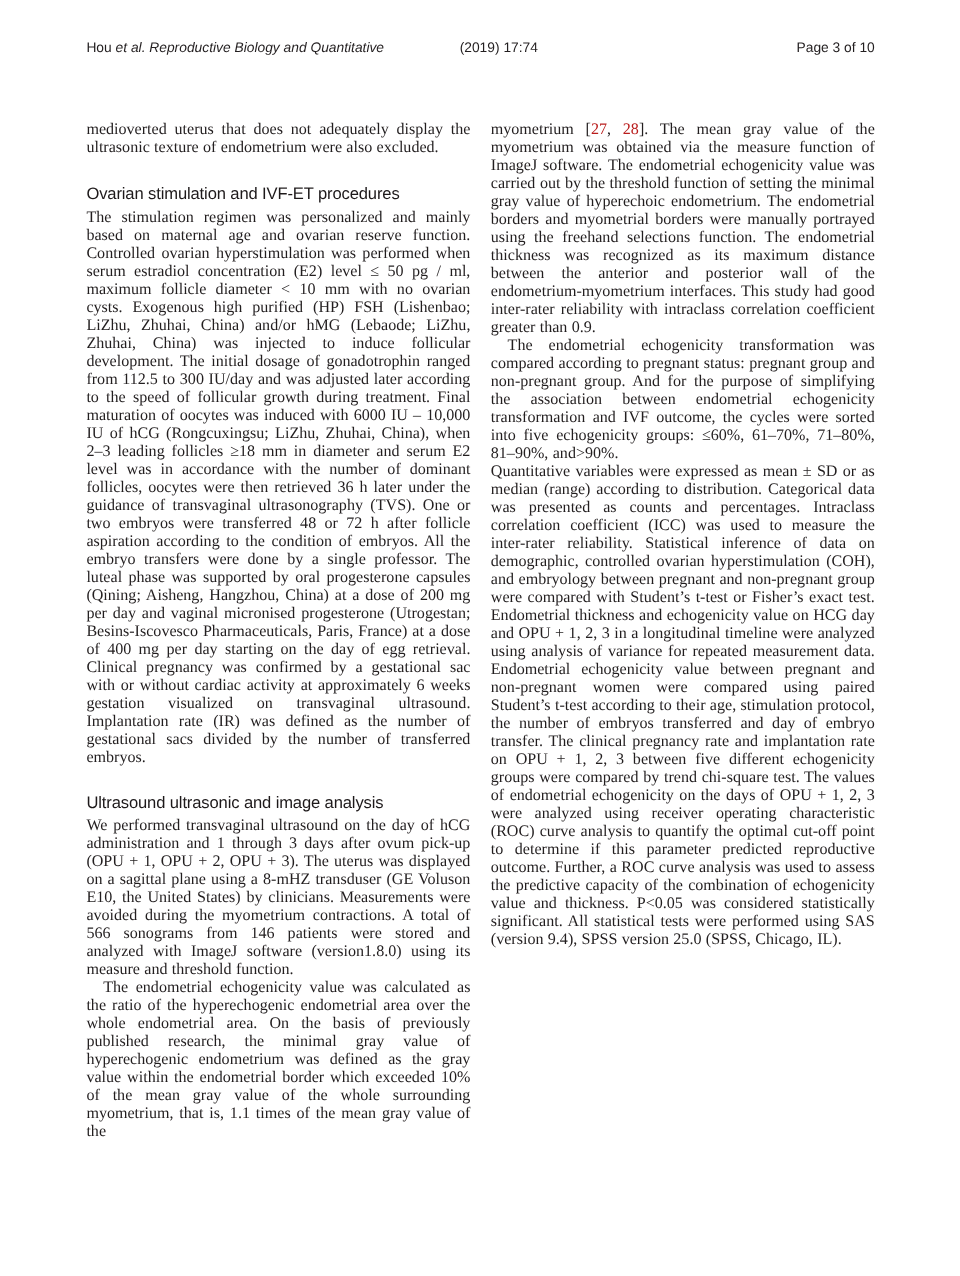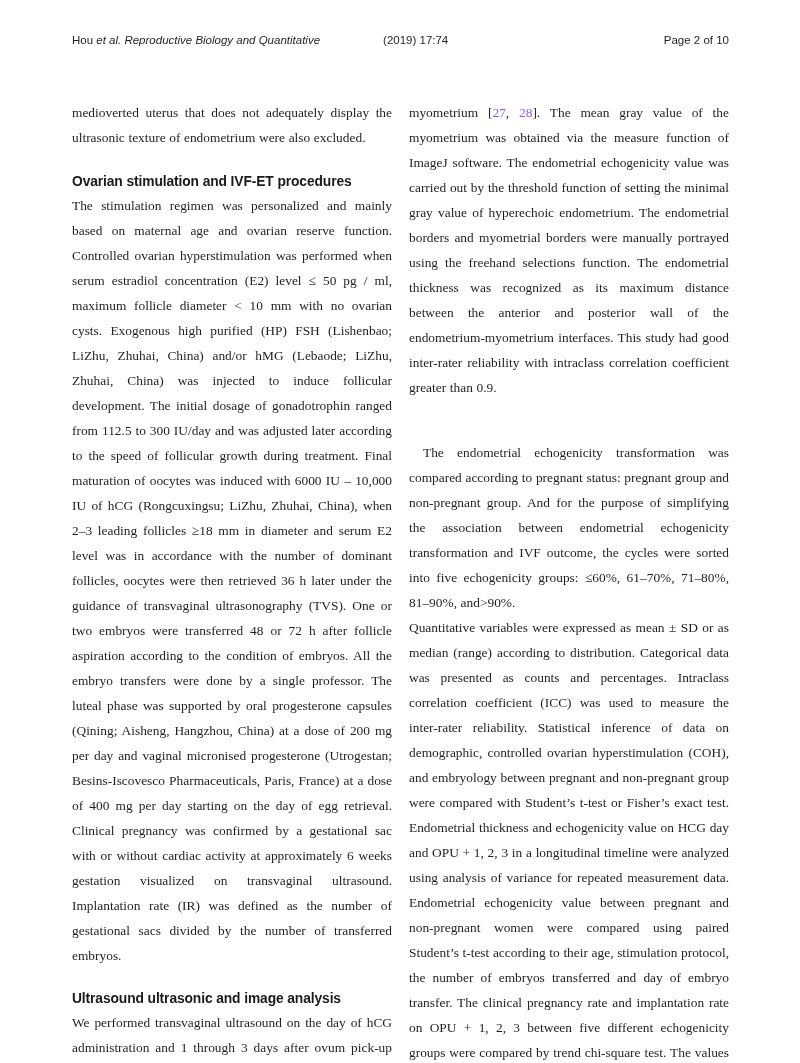--- a/index.html
+++ b/index.html
@@ -34,52 +34,52 @@
   .header-left .citation { margin-left: 24px; font-style: normal; padding-left: 39px; }
   .columns {
     display: flex;
     gap: 17px;
     margin-top: 54px;
   }
   .col { width: 320px; }
   p.body-p {
     margin: 0;
     font-size: 13.4px;
-    line-height: 25px;
+    line-height: 15px;
     text-align: justify;
     hyphens: auto;
     -webkit-hyphens: auto;
     word-spacing: 0.02em;
   }
-  p.indent { text-indent: 14px; margin-top: 40px; }
+  p.indent { text-indent: 14px; }
   h2.sec {
     font-family: "Liberation Sans", sans-serif;
     font-size: 13.8px;
-    font-weight: 700;
+    font-weight: 400;
     color: #1d191a;
     margin: 23px 0 4px 0;
     letter-spacing: -0.1px;
   }
   h2.sec.first { margin-top: 24px; }
   .ref {
-    color: #8b5cf6;
+    color: #b91c1c;
     text-decoration: none;
     cursor: pointer;
   }
 </style>
 </head>
 <body>
 
 <div class="page">
 
   <div class="running-header">
     <div class="header-left">
       <span>Hou </span><span class="it">et al. Reproductive Biology and Quantitative</span><span class="citation">(2019) 17:74</span>
     </div>
-    <div class="header-right">Page 2 of 10</div>
+    <div class="header-right">Page 3 of 10</div>
   </div>
 
   <div class="columns">
 
     <div class="col">
       <p class="body-p">medioverted uterus that does not adequately display the ultrasonic texture of endometrium were also excluded.</p>
 
       <h2 class="sec first">Ovarian stimulation and IVF-ET procedures</h2>
       <p class="body-p">The stimulation regimen was personalized and mainly based on maternal age and ovarian reserve function. Controlled ovarian hyperstimulation was performed when serum estradiol concentration (E2) level ≤ 50 pg / ml, maximum follicle diameter &lt; 10 mm with no ovarian cysts. Exogenous high purified (HP) FSH (Lishenbao; LiZhu, Zhuhai, China) and/or hMG (Lebaode; LiZhu, Zhuhai, China) was injected to induce follicular development. The initial dosage of gonadotrophin ranged from 112.5 to 300 IU/day and was adjusted later according to the speed of follicular growth during treatment. Final maturation of oocytes was induced with 6000 IU – 10,000 IU of hCG (Rongcuxingsu; LiZhu, Zhuhai, China), when 2–3 leading follicles ≥18 mm in diameter and serum E2 level was in accordance with the number of dominant follicles, oocytes were then retrieved 36 h later under the guidance of transvaginal ultrasonography (TVS). One or two embryos were transferred 48 or 72 h after follicle aspiration according to the condition of embryos. All the embryo transfers were done by a single professor. The luteal phase was supported by oral progesterone capsules (Qining; Aisheng, Hangzhou, China) at a dose of 200 mg per day and vaginal micronised progesterone (Utrogestan; Besins-Iscovesco Pharmaceuticals, Paris, France) at a dose of 400 mg per day starting on the day of egg retrieval. Clinical pregnancy was confirmed by a gestational sac with or without cardiac activity at approximately 6 weeks gestation visualized on transvaginal ultrasound. Implantation rate (IR) was defined as the number of gestational sacs divided by the number of transferred embryos.</p>
 

